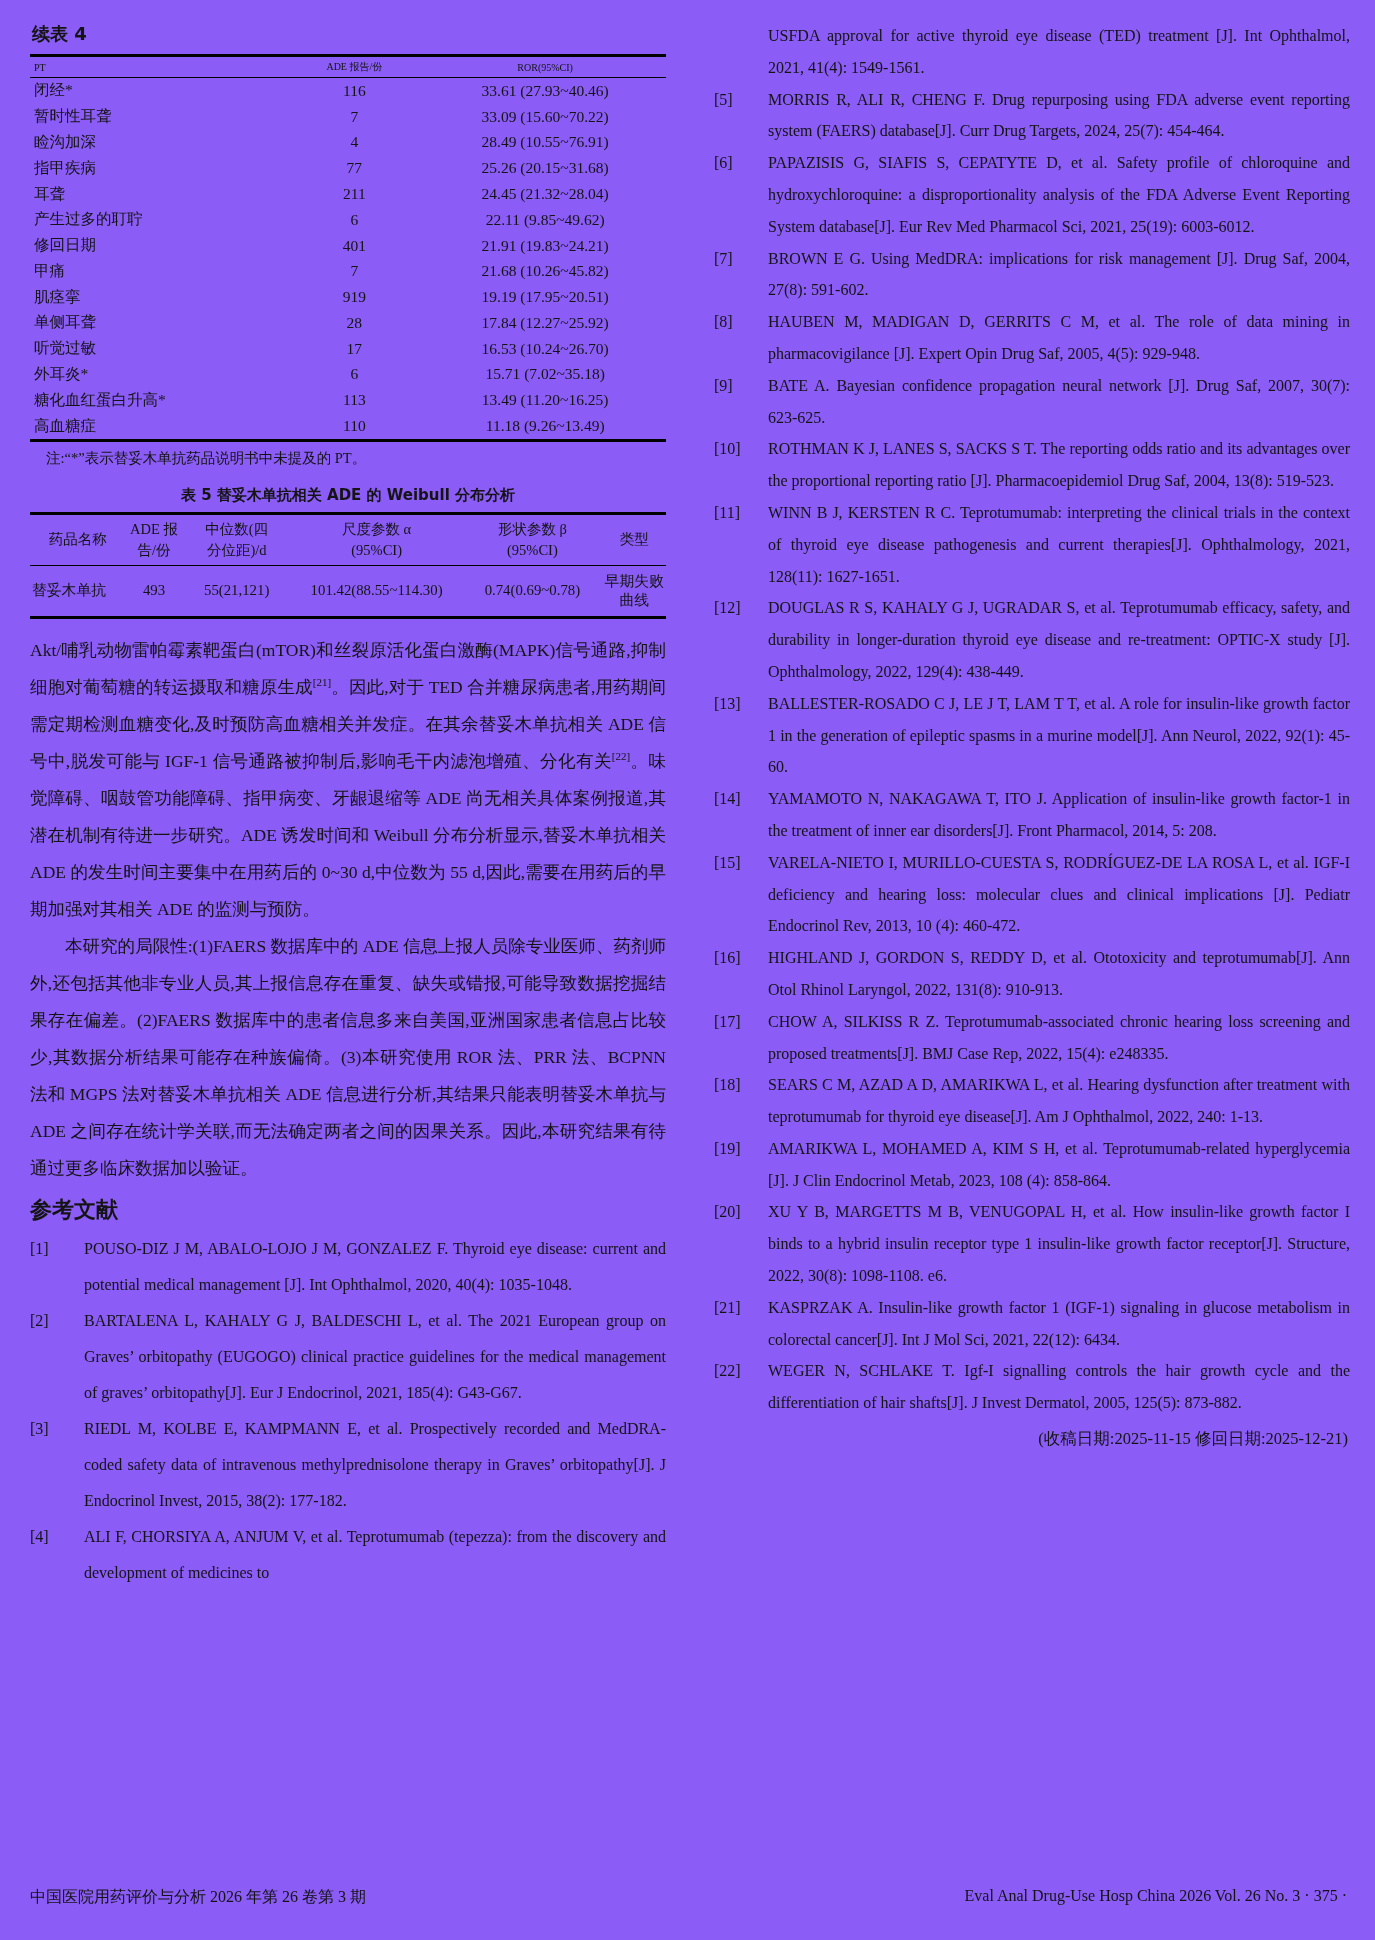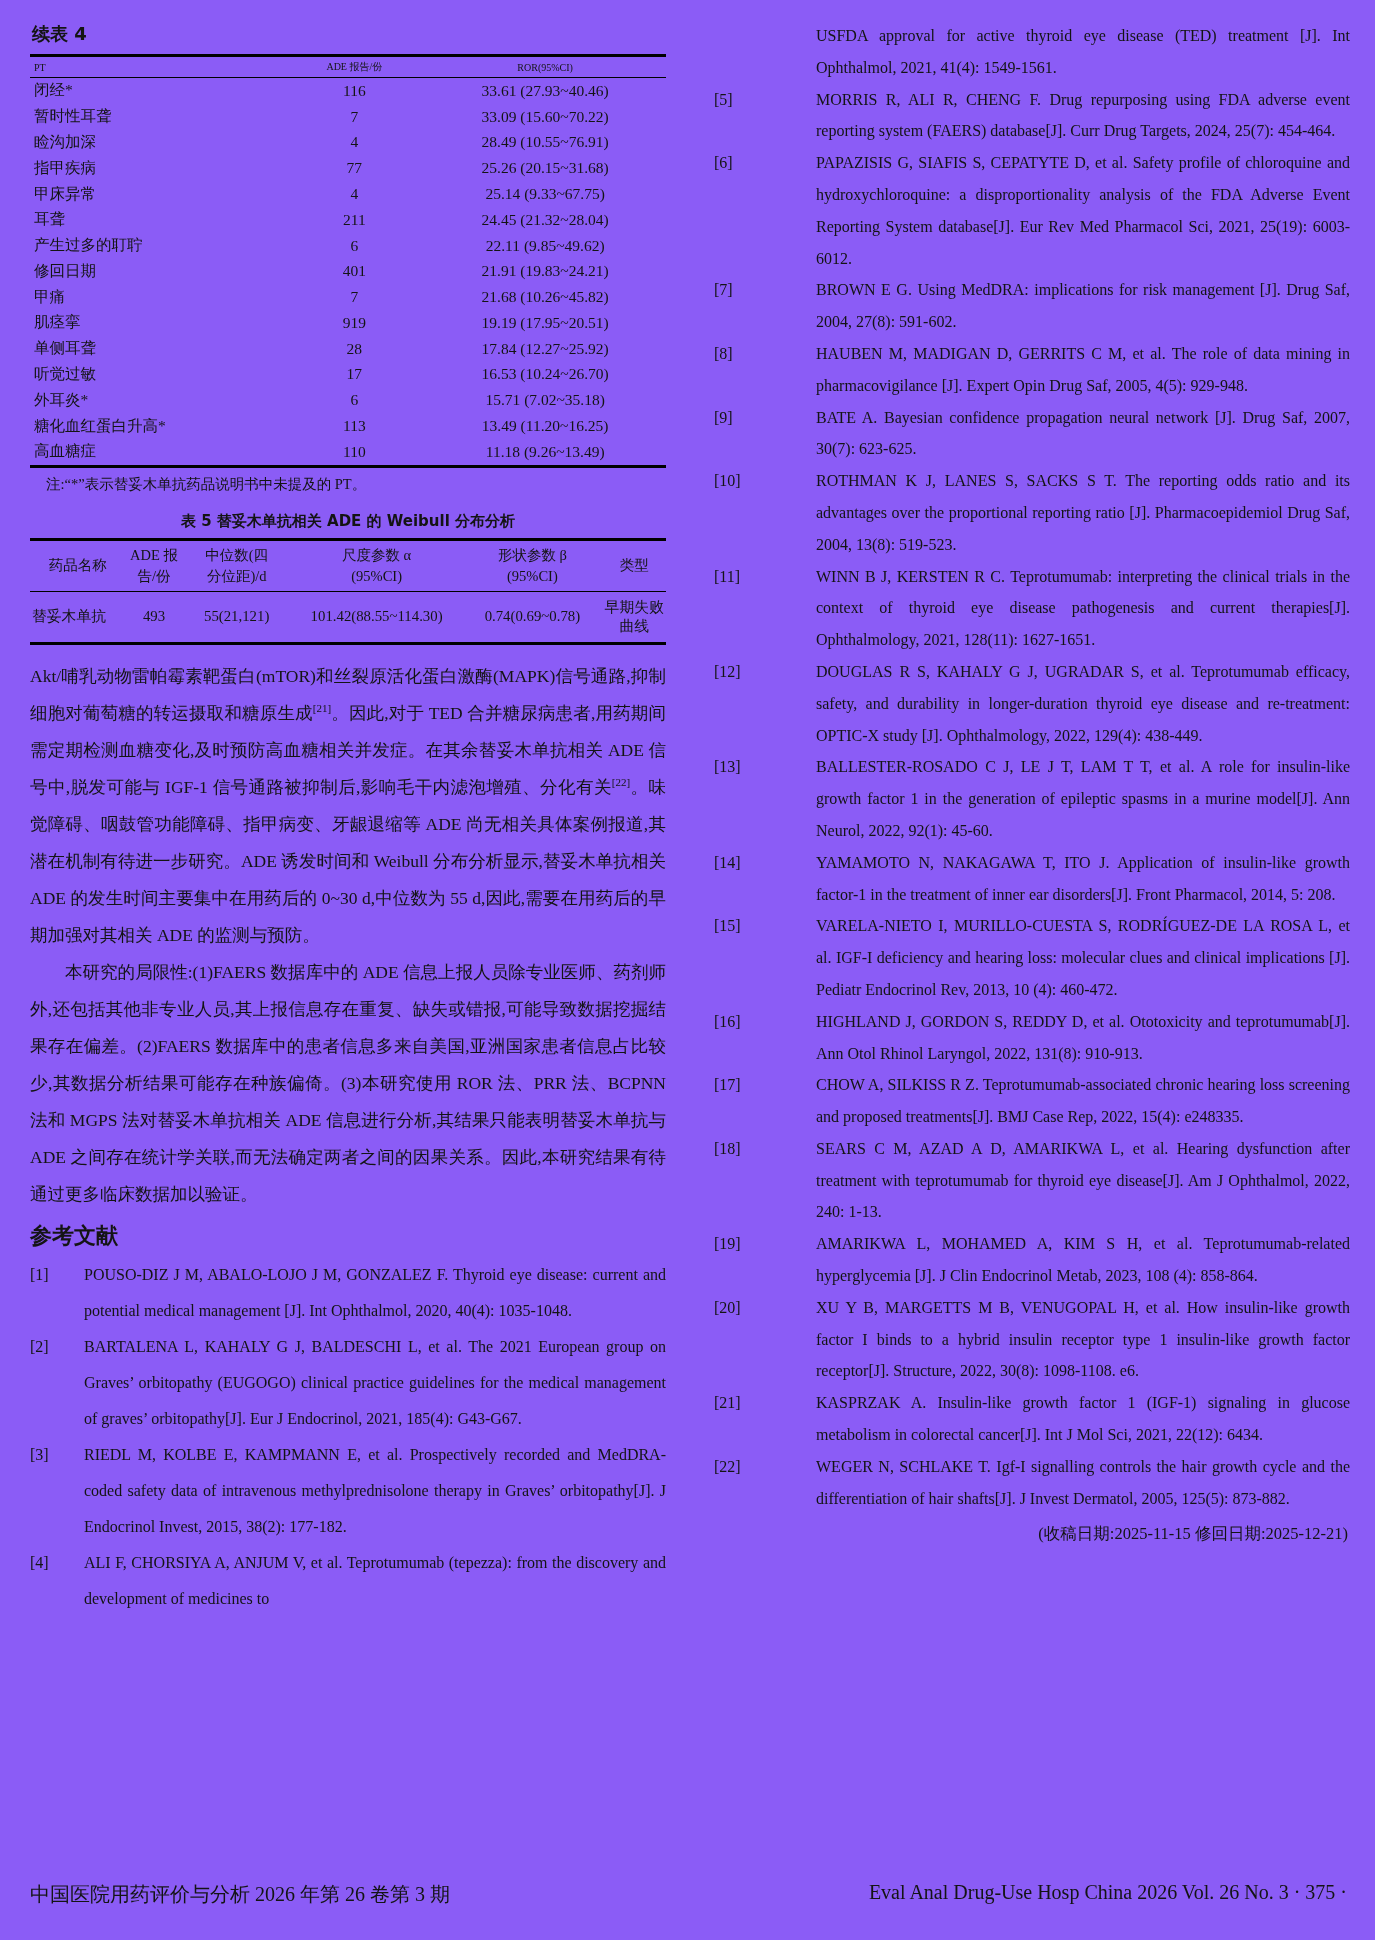--- a/index.html
+++ b/index.html
@@ -50,27 +50,27 @@
 
   
   .ref-heading {
     font-family:"DejaVu Sans","Liberation Sans",sans-serif;
     font-weight:bold; font-size:22px; margin:8px 0 6px;
   }
   .ref-item { display:flex; }
   .ref-num { flex:0 0 54px; }
   .ref-text { flex:1; text-align:justify; }
   .col-left .ref-item { font-size:16px; line-height:36px; }
-  .col-right .ref-item { font-size:16px; line-height:31.8px;gap:48px; }
+  .col-right .ref-item { font-size:16px; line-height:31.8px; }
   .dates { text-align:right; font-size:16.5px; line-height:32px; margin-top:4px; padding-right:2px; }
 
   
   .footer {
     position:absolute; bottom:32px; left:30px; right:28px;
-    display:flex; justify-content:space-between; font-size:20px;
+    display:flex; justify-content:space-between; font-size:16px;
   }
 </style>
 </head>
 <body>
 
 <div class="page">
   <div class="columns">
 
     <div class="col col-left">
 
@@ -108,25 +108,20 @@
               <td>4</td>
               <td>28.49 (10.55~76.91)</td>
             </tr>
 
             <tr>
               <td>指甲疾病</td>
               <td>77</td>
               <td>25.26 (20.15~31.68)</td>
             </tr>
 
-            <tr>
-              <td>甲床异常</td>
-              <td>4</td>
-              <td>25.14 (9.33~67.75)</td>
-            </tr>
 
             <tr>
               <td>耳聋</td>
               <td>211</td>
               <td>24.45 (21.32~28.04)</td>
             </tr>
 
             <tr>
               <td>产生过多的耵聍</td>
               <td>6</td>

